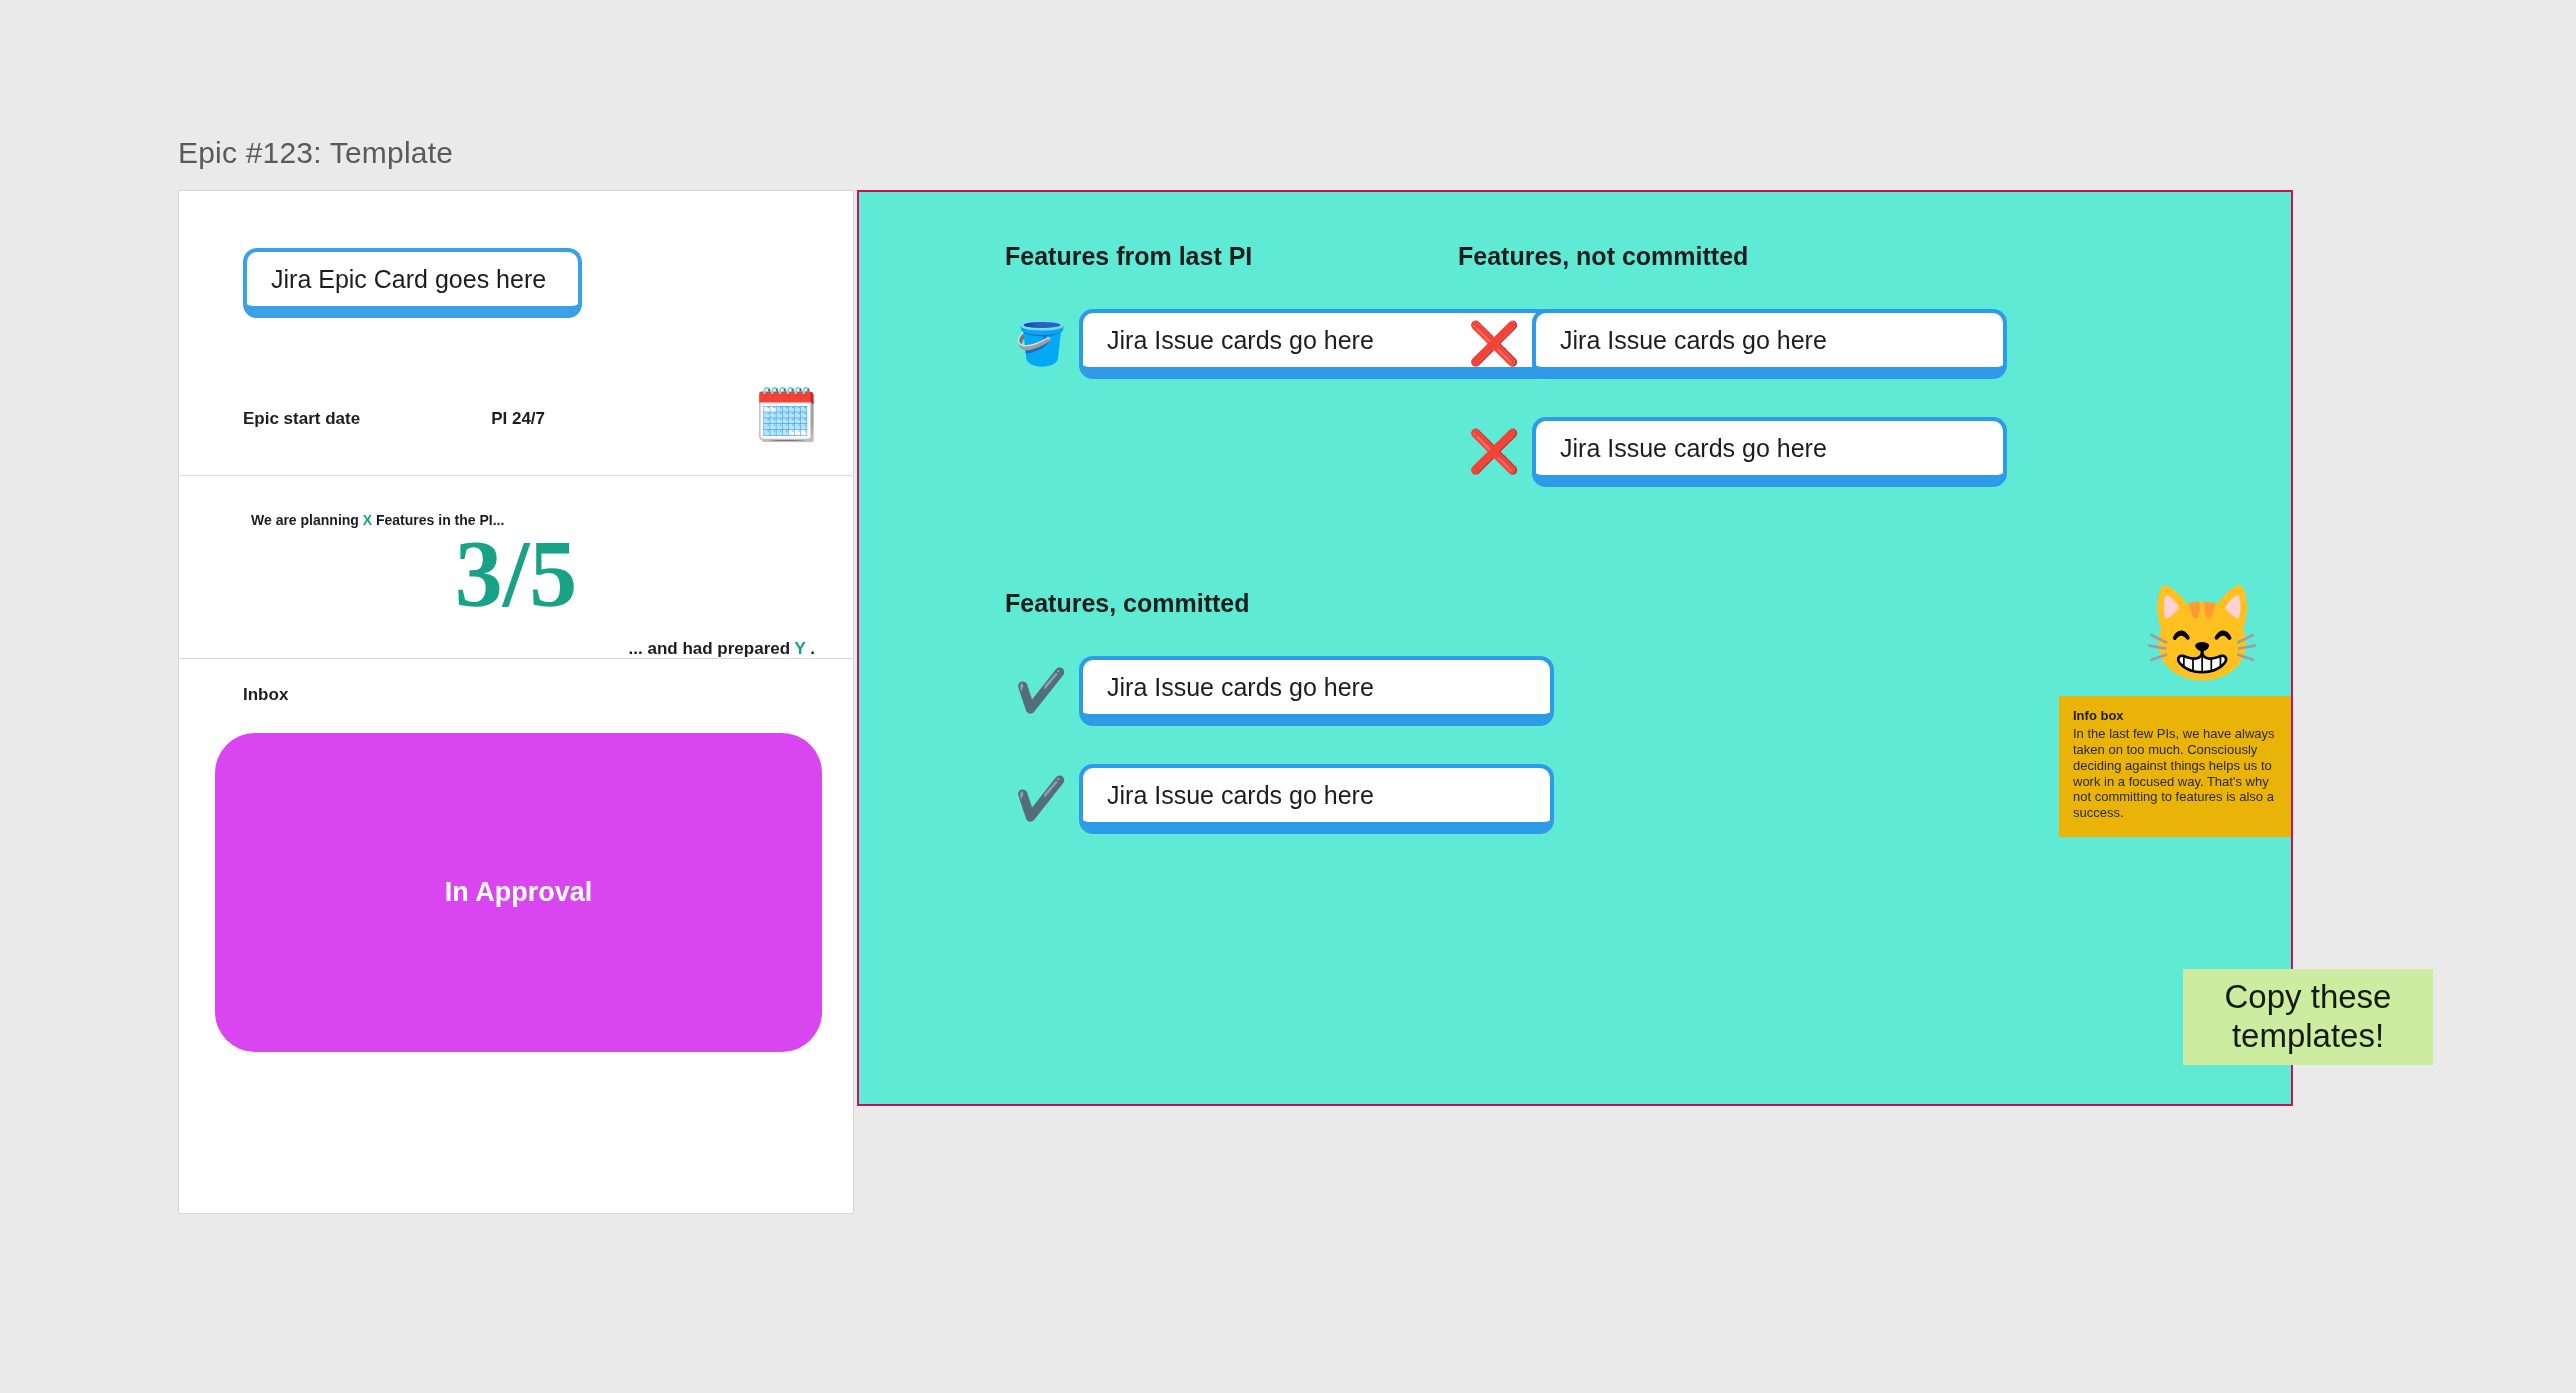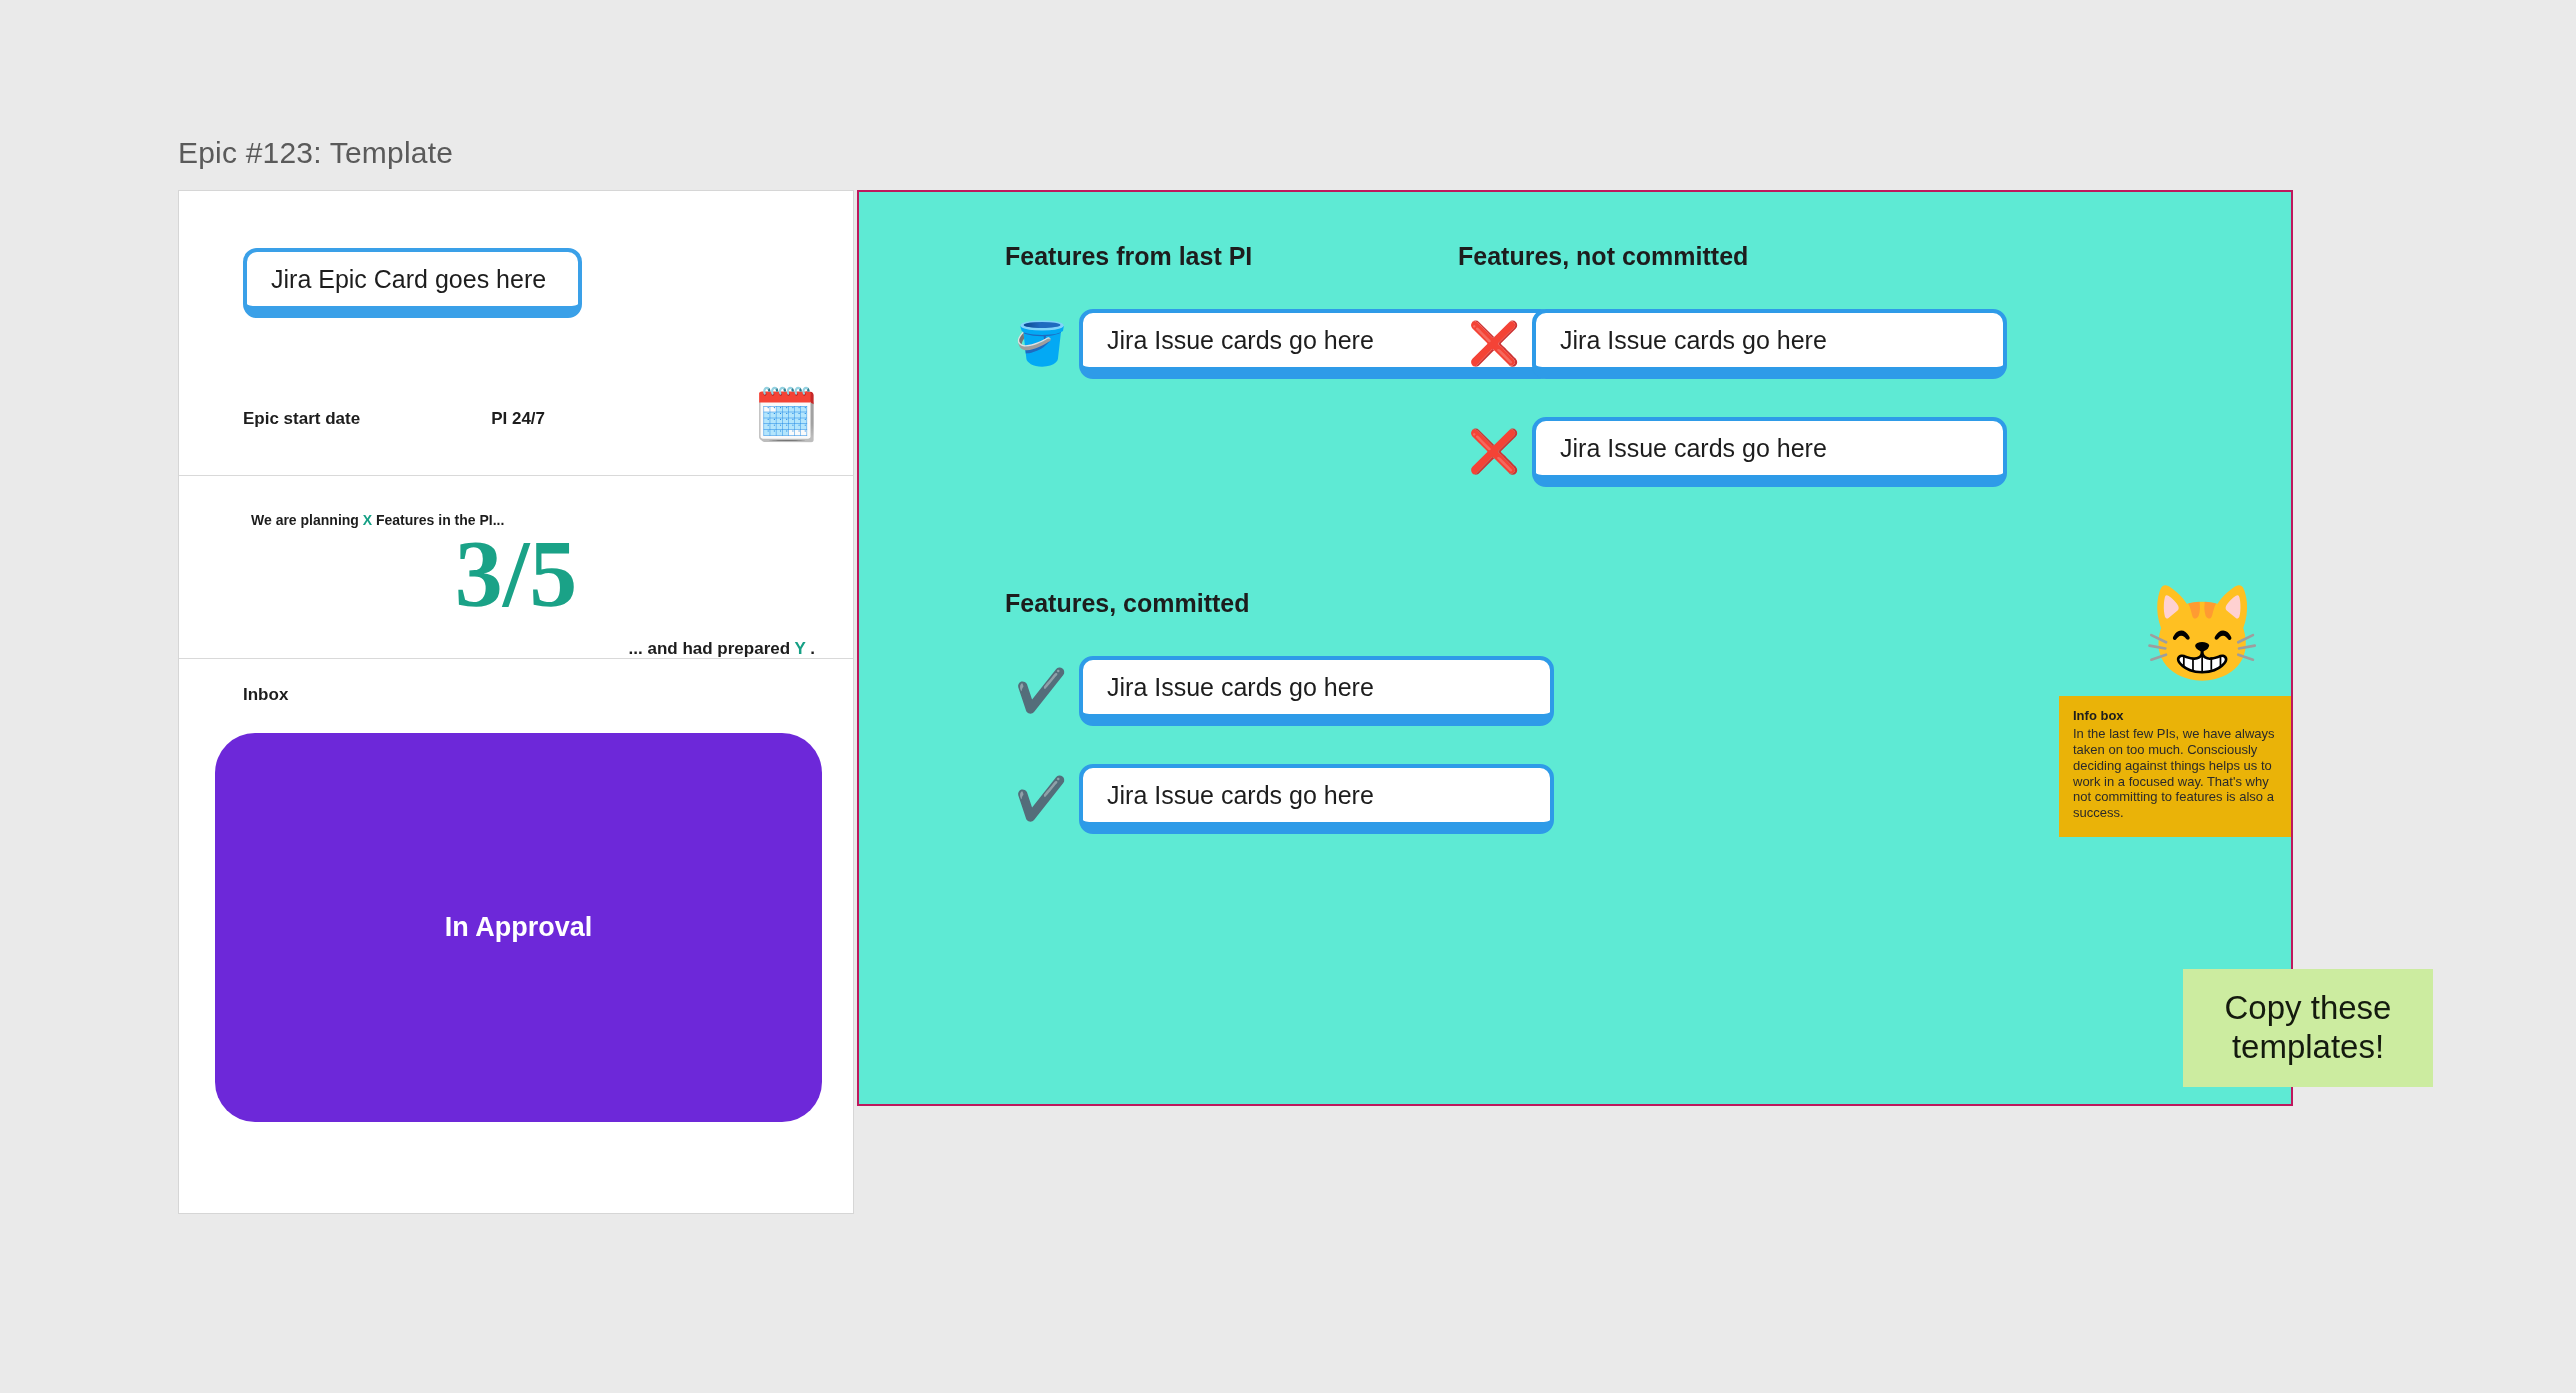--- a/index.html
+++ b/index.html
@@ -146,22 +146,22 @@
     top: 27px;
     font-size: 17px;
     font-weight: bold;
     color: #1d1d1d;
   }
   #inbox-dropzone {
     position: absolute;
     left: 36px;
     top: 75px;
     width: 607px;
-    height: 389px;
-    background: #6d28d9;
+    height: 319px;
+    background: #d946ef;
     border-radius: 40px;
     display: flex;
     align-items: center;
     justify-content: center;
   }
   #inbox-dropzone .dz-label {
     font-size: 27px;
     font-weight: bold;
     color: #ffffff;
   }
@@ -251,21 +251,21 @@
     line-height: 1.22;
     color: #2a2a2a;
   }
 
   
   #sticky-note {
     position: absolute;
     left: 2183px;
     top: 969px;
     width: 250px;
-    height: 118px;
+    height: 96px;
     background: #ccecA0;
     display: flex;
     align-items: center;
     justify-content: center;
     z-index: 4;
   }
   #sticky-note .note-text {
     font-size: 33px;
     color: #141a0e;
     text-align: center;

